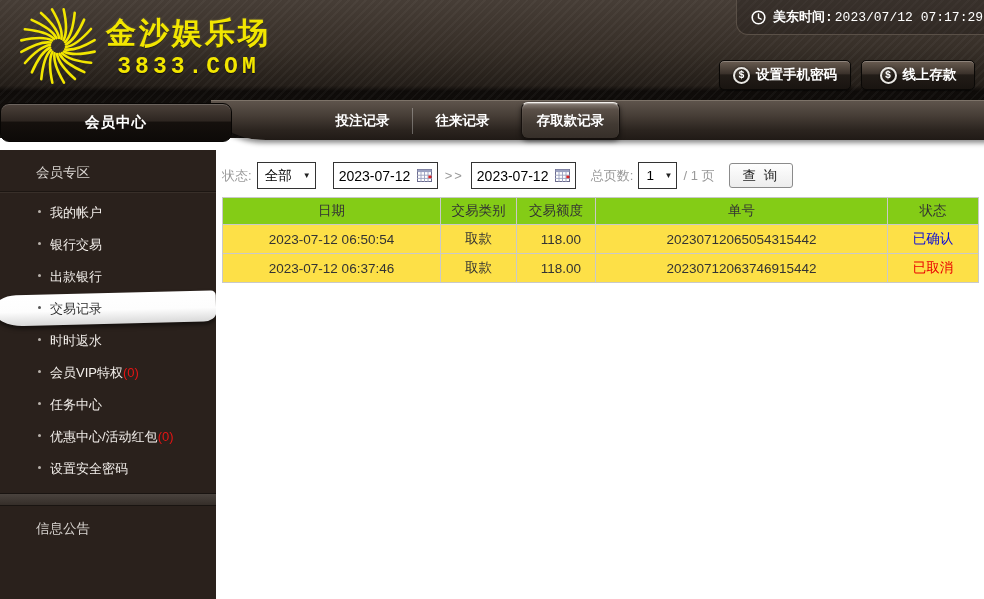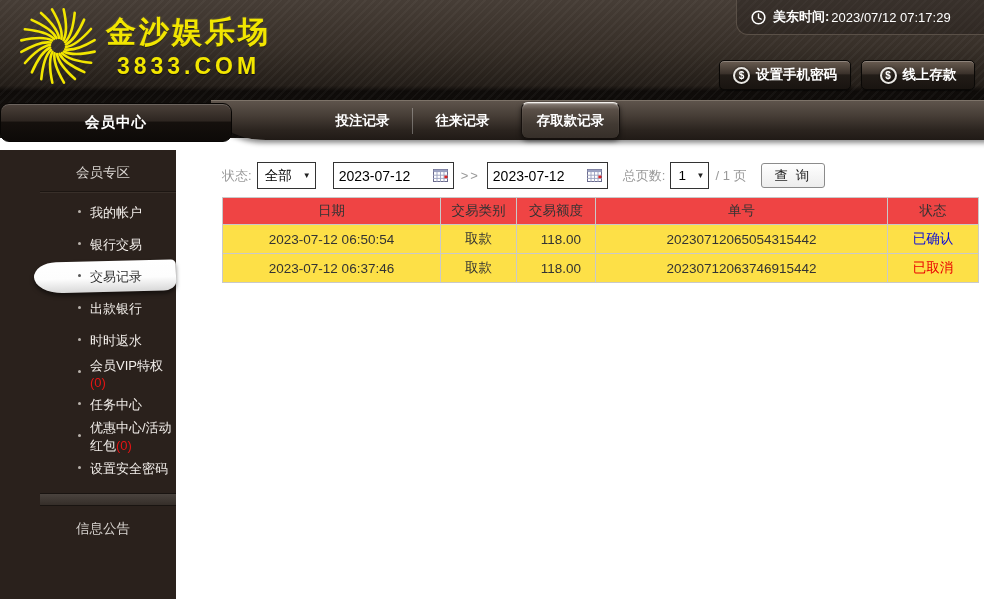--- a/index.html
+++ b/index.html
@@ -10,20 +10,21 @@
     background: #fff;
     overflow: hidden;
   }
 
   
   .header {
     position: absolute; left: 0; top: 0; width: 984px; height: 138px;
     background:
       repeating-linear-gradient(135deg, rgba(255,255,255,0.03) 0 2px, rgba(0,0,0,0) 2px 6px),
       linear-gradient(180deg, #463d36 0%, #372f28 35%, #231d18 62%, #0e0b09 66%, #171310 100%);
+    font-family: Liberation Mono, monospace;
   }
   .logo { position: absolute; left: 18px; top: 6px; display: flex; align-items: center; cursor: pointer; }
   .logo-text { margin-left: 8px; text-align: center; }
   .logo-title {
     color: #f2e600; font-size: 30px; font-weight: bold; letter-spacing: 3px;
     text-shadow: 0 1px 1px rgba(0,0,0,.6), 0 0 2px rgba(255,244,80,.4);
   }
   .logo-domain {
     color: #f2e600; font-size: 23px; font-weight: bold; letter-spacing: 4px;
     text-shadow: 0 1px 1px rgba(0,0,0,.6);
@@ -82,22 +83,22 @@
     position: absolute; left: 0; top: 103px; width: 232px; height: 39px;
     background: linear-gradient(180deg, #4c423b 0%, #2e2621 45%, #15100d 50%, #0d0a08 100%);
     border: 1px solid #080604; border-radius: 9px;
     box-shadow: inset 0 1px 0 rgba(255,255,255,.18);
     display: flex; align-items: center; justify-content: center;
     color: #fff; font-size: 14.5px; font-weight: bold; letter-spacing: 1px; cursor: pointer;
   }
 
   
   .sidebar {
-    position: absolute; left: 0; top: 150px; width: 176px; height: 449px;
-    background: #2a211c; color: #eee; padding-left: 40px;
+    position: absolute; left: 0; top: 150px; width: 216px; height: 449px;
+    background: #2a211c; color: #eee;
   }
   .side-section {
     height: 42px; padding: 14px 0 0 36px;
     color: #d8d4d0; font-size: 13.5px;
   }
   .side-section.first { border-bottom: 1px solid #1c1612; box-shadow: 0 1px 0 #382f29; }
   .menu { margin-top: 5px; }
   .menu-item {
     position: relative; height: 32px; display: flex; align-items: center;
     padding-left: 50px; font-size: 13px; color: #f2eeea; cursor: pointer;
@@ -139,21 +140,21 @@
     border: 1px solid #333; background: #fff; color: #000;
     font-size: 13.5px; font-family: "Liberation Sans", sans-serif;
     height: 27px; padding: 0 18px 0 7px;
   }
   .select-wrap .arrow {
     position: absolute; right: 5px; top: 9px; font-size: 8px; color: #222;
     pointer-events: none;
   }
   .status-select-wrap { margin-right: 17px; }
   .datebox {
-    display: flex; align-items: center; gap: 20px;
+    display: flex; align-items: center; gap: 4px;
     border: 1px solid #333; height: 27px; padding: 0 5px; background: #fff;
   }
   .datebox input {
     border: none; outline: none; width: 74px; font-size: 14px; color: #000;
     font-family: "Liberation Sans", sans-serif;
   }
   .date-sep { margin: 0 7px; letter-spacing: 2px; }
   .pages-label { margin-left: 15px; }
   .page-total { margin: 0 14px 0 6px; white-space: nowrap; }
   .query-btn {
@@ -162,21 +163,21 @@
     background: linear-gradient(180deg, #fefefe, #ededed);
     font-size: 13.5px; color: #222; letter-spacing: 2px; cursor: pointer;
     font-family: "Liberation Sans", sans-serif;
   }
 
   table.records {
     border-collapse: collapse; margin: 8px 0 0 6px; width: 756px;
     font-size: 13.5px; color: #333; table-layout: fixed;
   }
   .records th {
-    background: #ef4444; border: 1px solid #c9c9c9; height: 27px;
+    background: #84cc16; border: 1px solid #c9c9c9; height: 27px;
     font-weight: normal; text-align: center;
   }
   .records td {
     border: 1px solid #c9c9c9; height: 29px; text-align: center;
     background: #fde047; overflow: hidden; white-space: nowrap;
   }
   .records td.amount { text-align: right; padding-right: 14px; }
   .status-blue { color: #0808dc; }
   .status-red  { color: #ea0000; }
 
@@ -261,28 +262,28 @@
 
   <div class="menu">
     <div class="menu-item">
       <span class="bullet"></span>
       <span class="label-wrap">我的帐户</span>
     </div>
     <div class="menu-item">
       <span class="bullet"></span>
       <span class="label-wrap">银行交易</span>
     </div>
+    <div class="menu-item">
+      <span class="bullet"></span>
+      <span class="label-wrap">出款银行</span>
+    </div>
     <div class="menu-item active">
       <span class="swoosh"></span>
       <span class="bullet"></span>
       <span class="label-wrap">交易记录</span>
-    </div>
-    <div class="menu-item">
-      <span class="bullet"></span>
-      <span class="label-wrap">出款银行</span>
     </div>
     <div class="menu-item">
       <span class="bullet"></span>
       <span class="label-wrap">时时返水</span>
     </div>
     <div class="menu-item">
       <span class="bullet"></span>
       <span class="label-wrap"><span>会员VIP特权</span><span class="badge">(0)</span></span>
     </div>
     <div class="menu-item">

